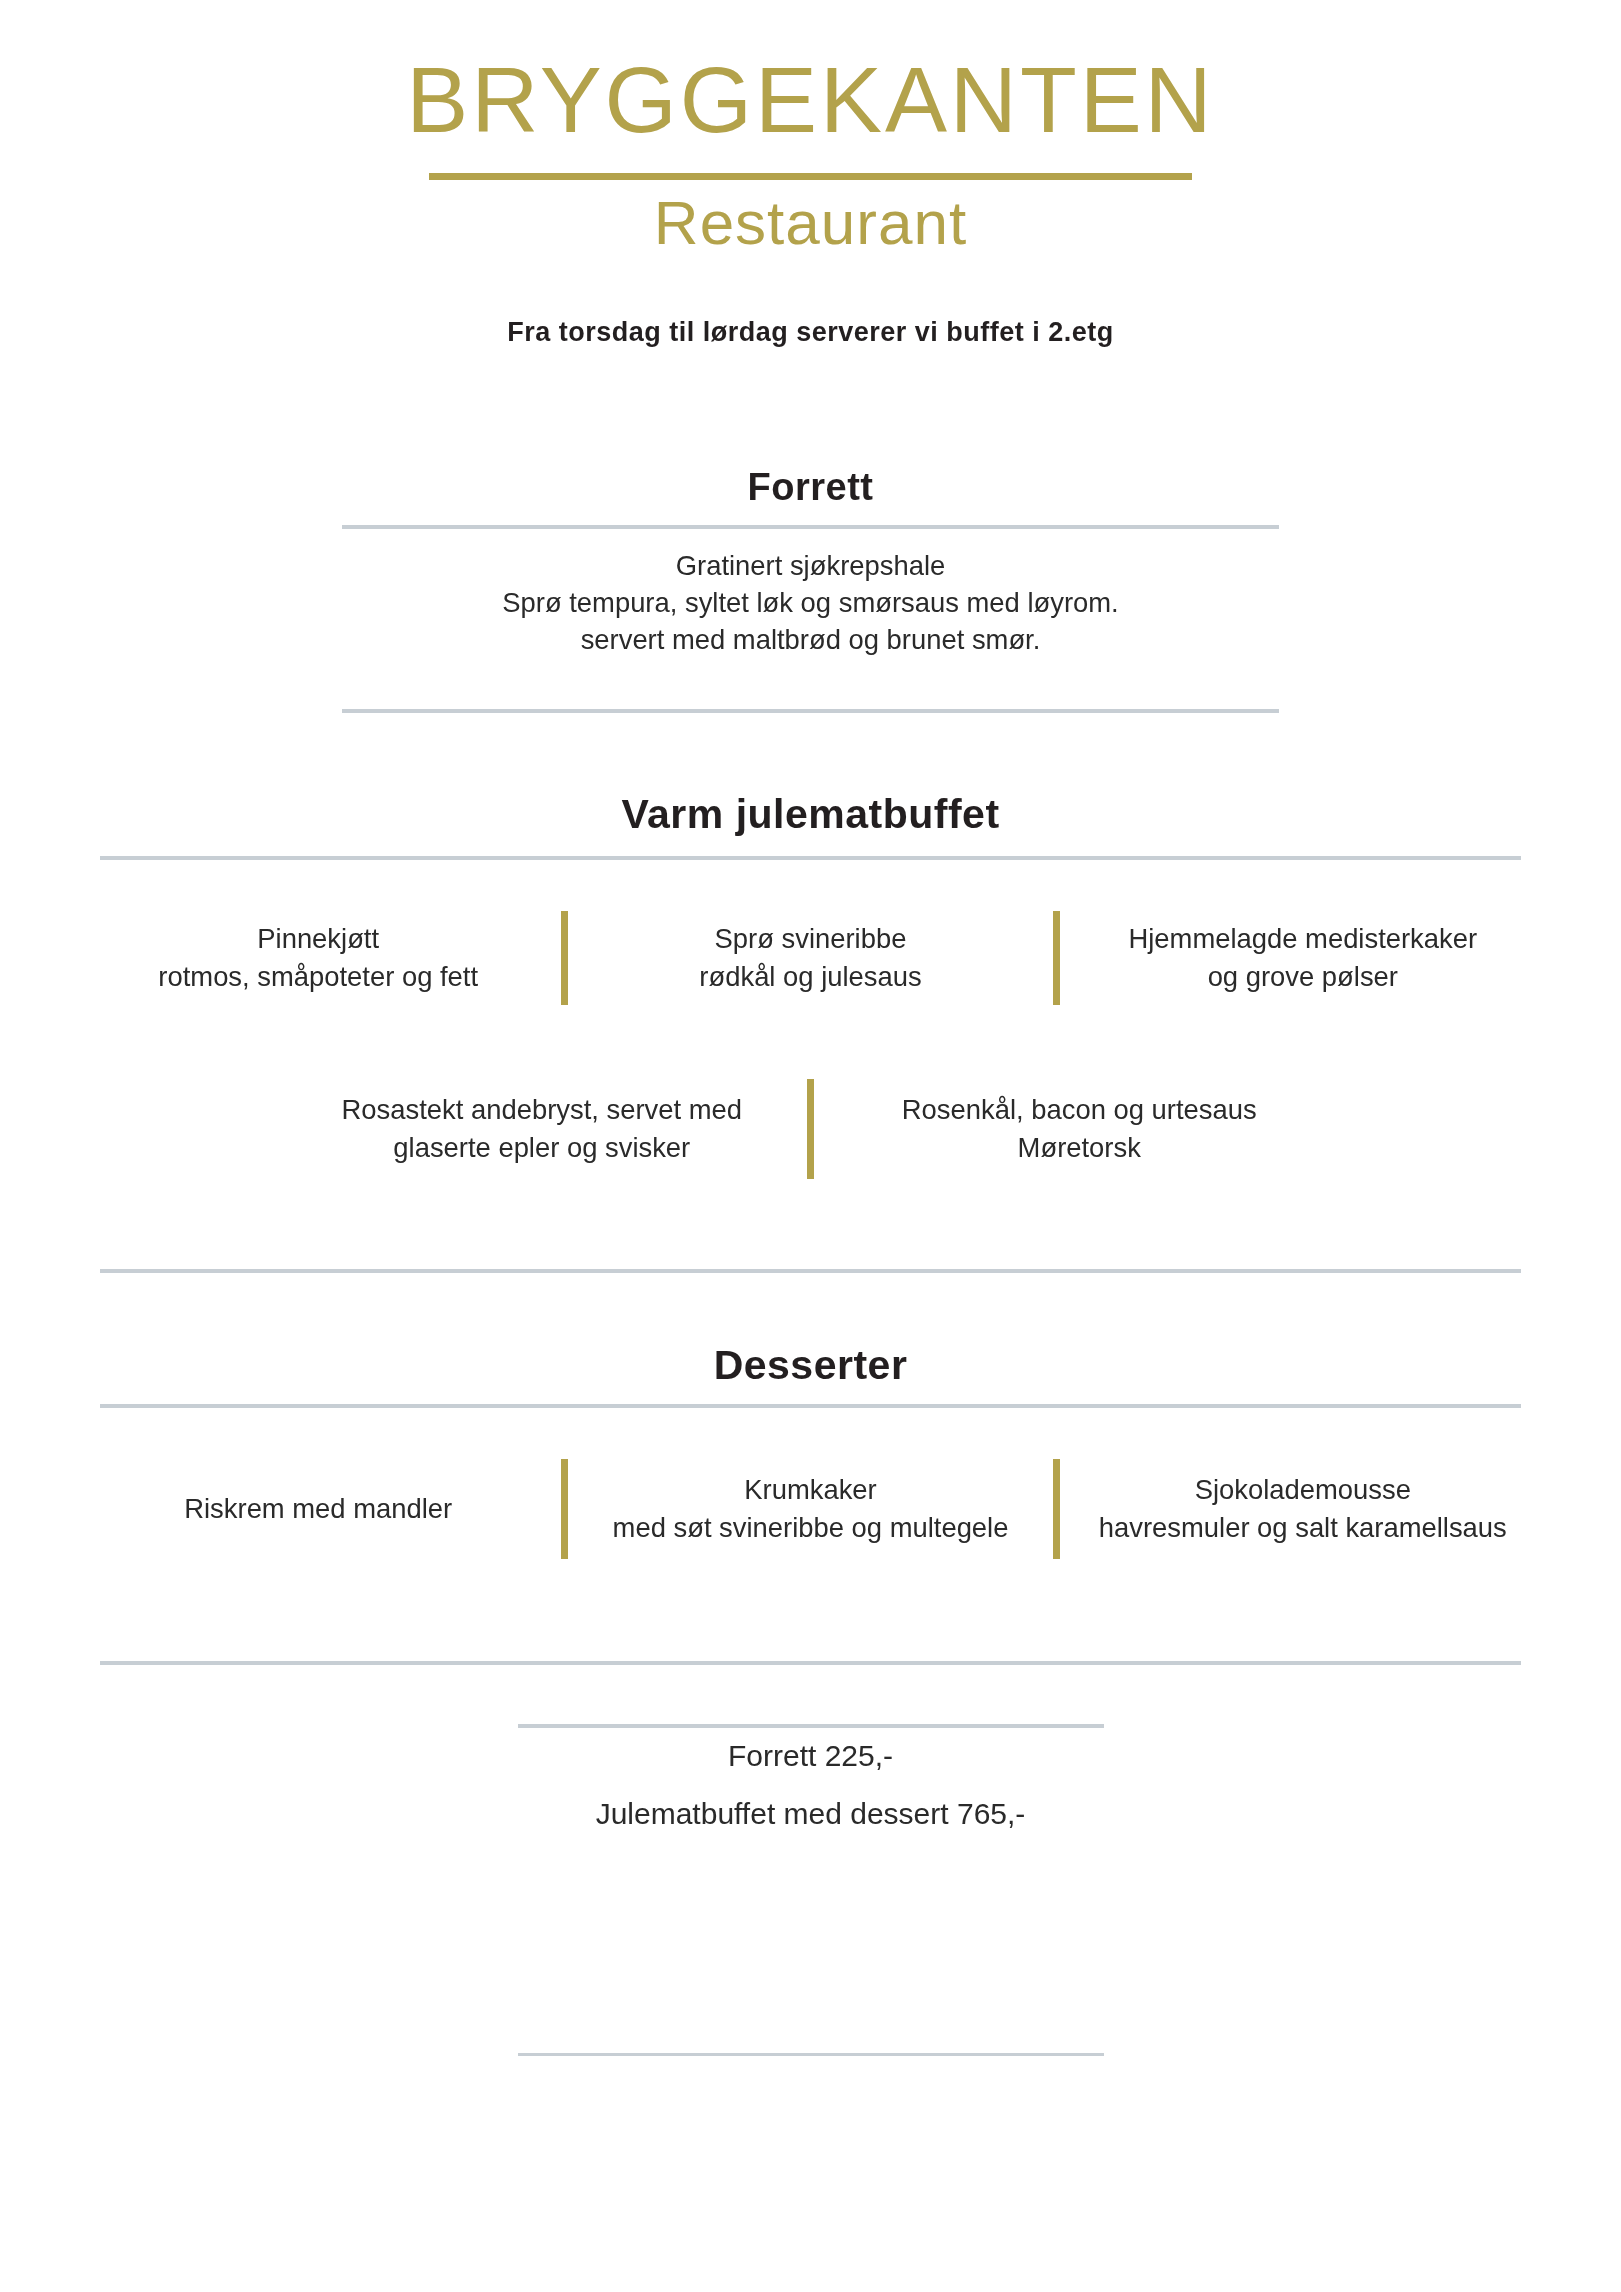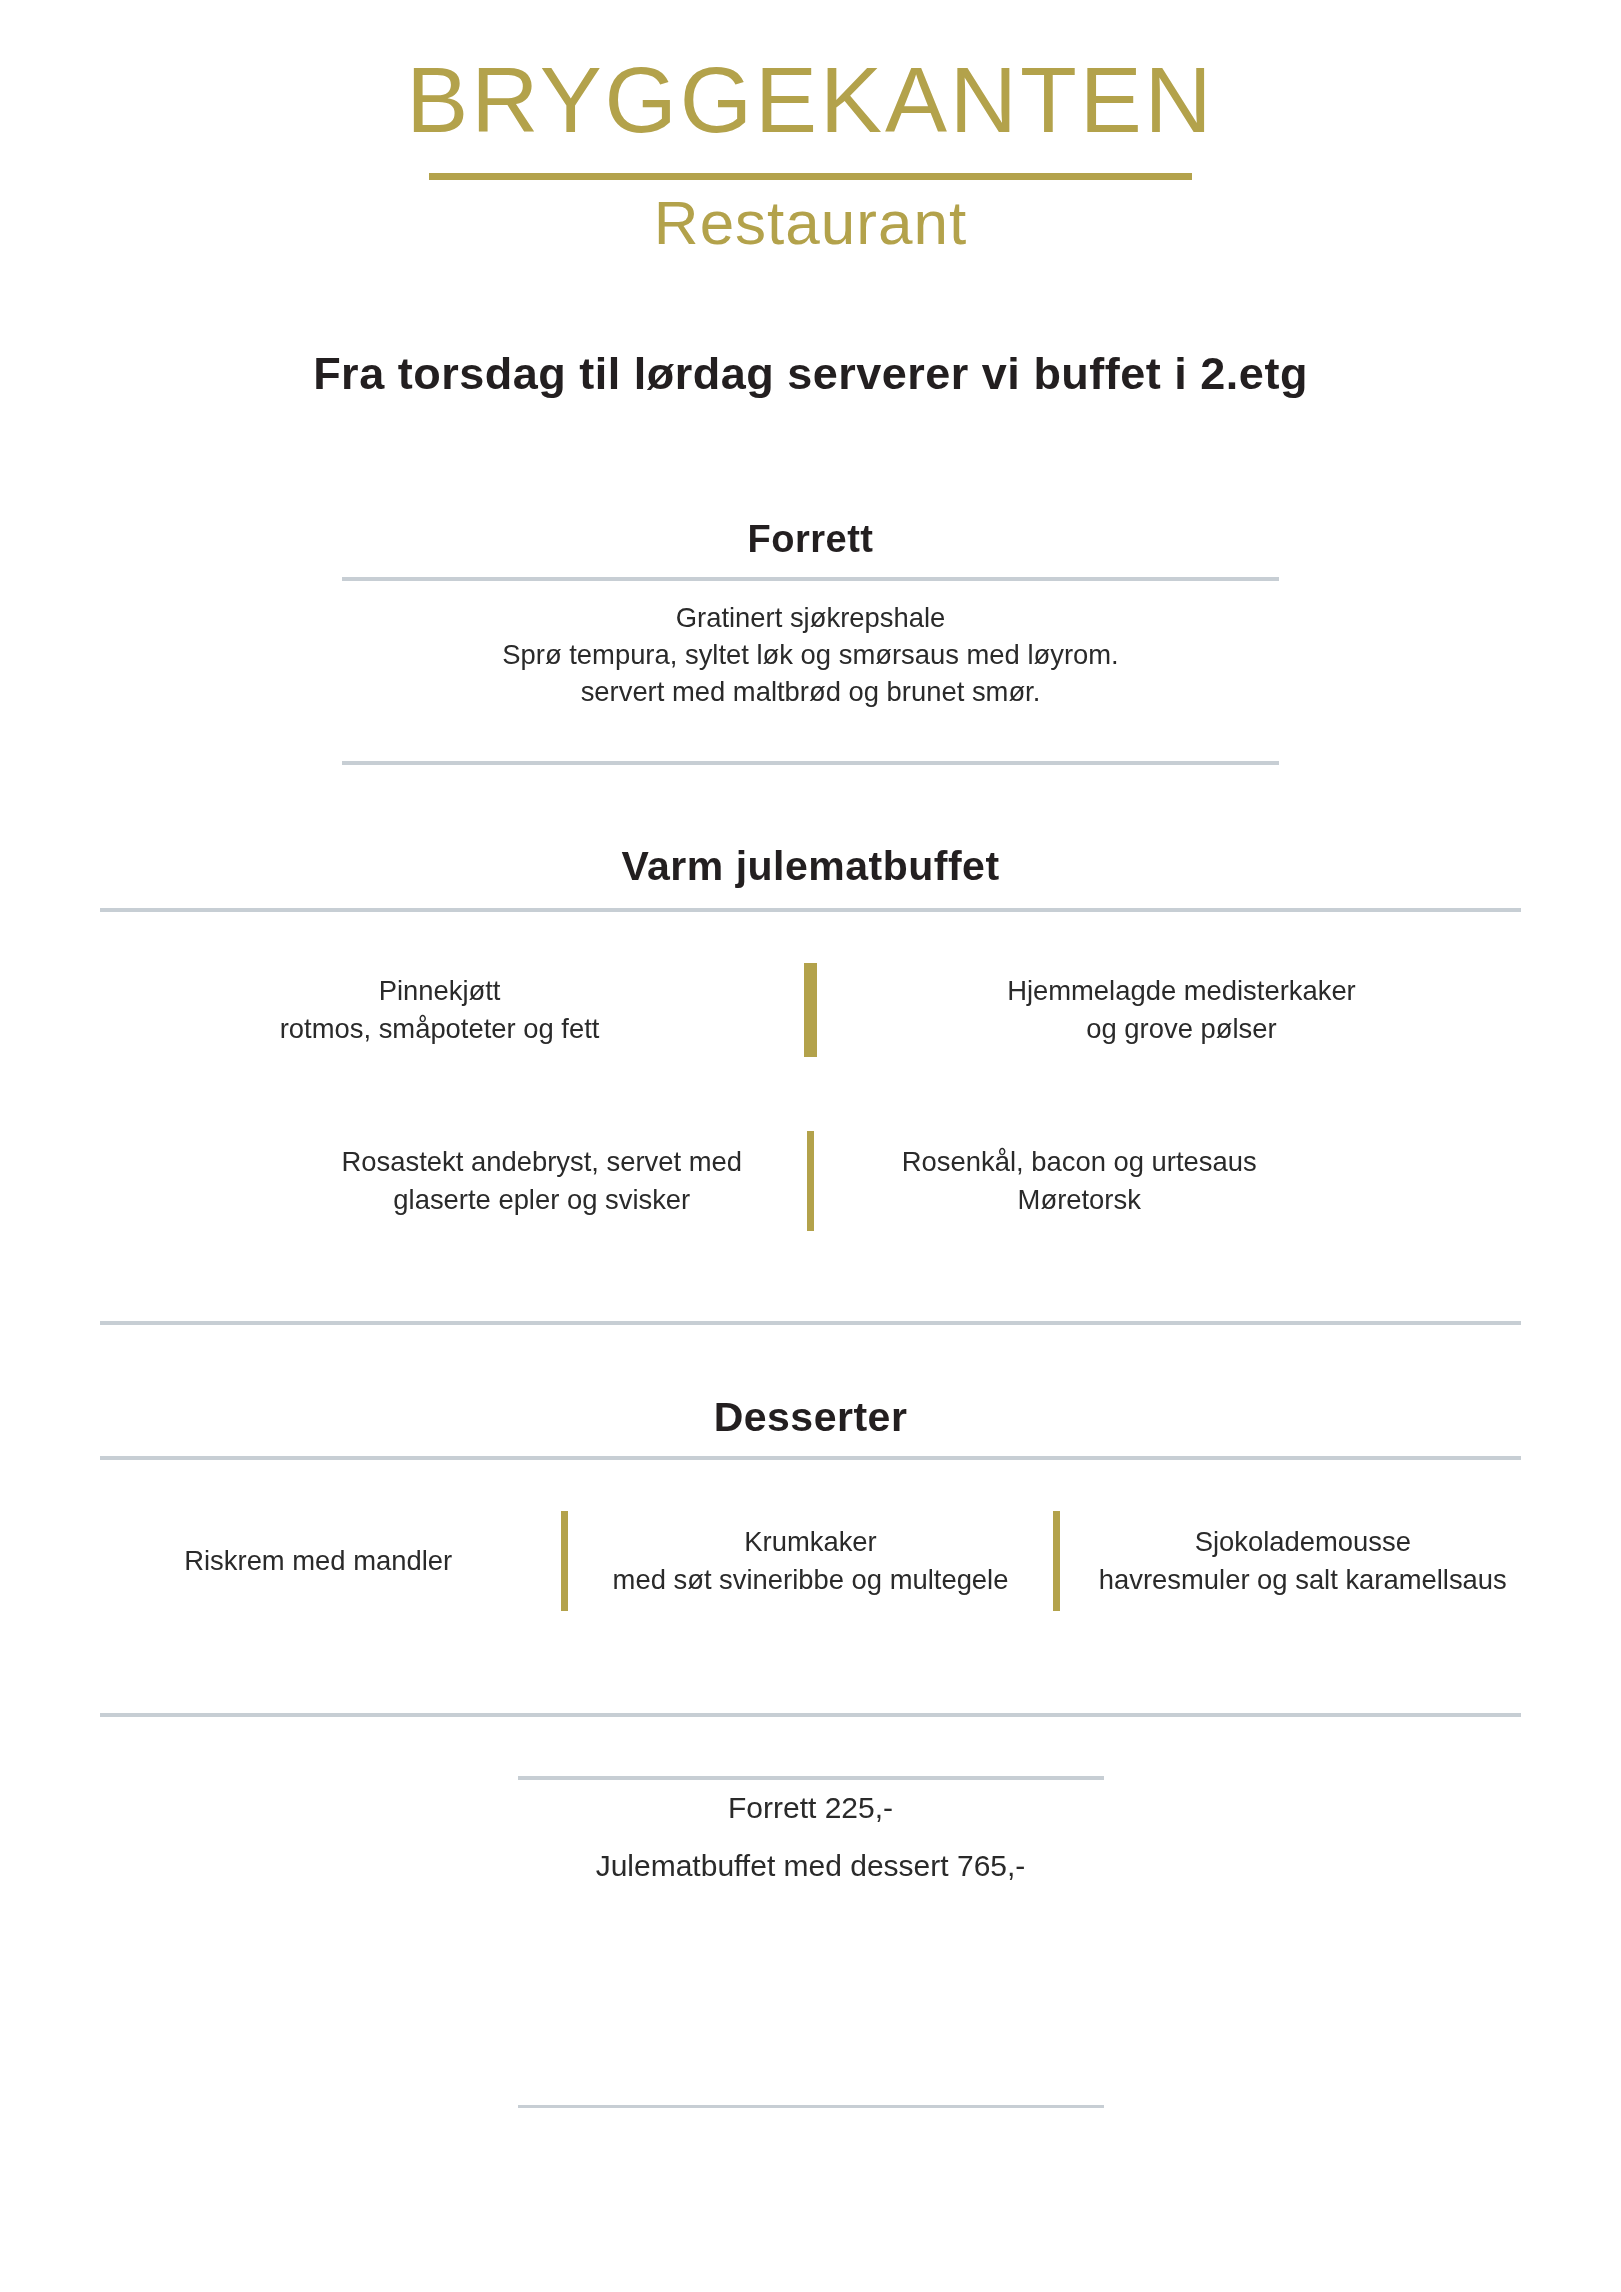--- a/index.html
+++ b/index.html
@@ -34,22 +34,22 @@
   .brand-subtitle {
     margin-top: 11.8px;
     font-size: 62px;
     line-height: 1.0;
     font-weight: 300;
     letter-spacing: 1px;
     color: #b3a24b;
   }
 
   .announcement {
-    margin-top: 94px;
-    font-size: 45px;
+    margin-top: 63px;
+    font-size: 27px;
     font-weight: 700;
     color: #231f20;
     letter-spacing: 0.5px;
   }
 
   
   .section-heading {
     font-size: 38px;
     font-weight: 700;
     color: #231f20;
@@ -145,20 +145,24 @@
 
   <div class="section-heading h-buffet">Varm julematbuffet</div>
   <div class="gray-line line-full mt18"></div>
 
   <div class="items-row">
     <div class="item-cell">
       <div>Pinnekjøtt</div>
       <div>rotmos, småpoteter og fett</div>
     </div>
     <div class="gold-divider"></div>
+    <div class="item-cell">
+      <div>Sprø svineribbe</div>
+      <div>rødkål og julesaus</div>
+    </div>
     <div class="gold-divider"></div>
     <div class="item-cell">
       <div>Hjemmelagde medisterkaker</div>
       <div>og grove pølser</div>
     </div>
   </div>
 
   <div class="items-row row-2col">
     <div class="item-cell">
       <div>Rosastekt andebryst, servet med</div>

